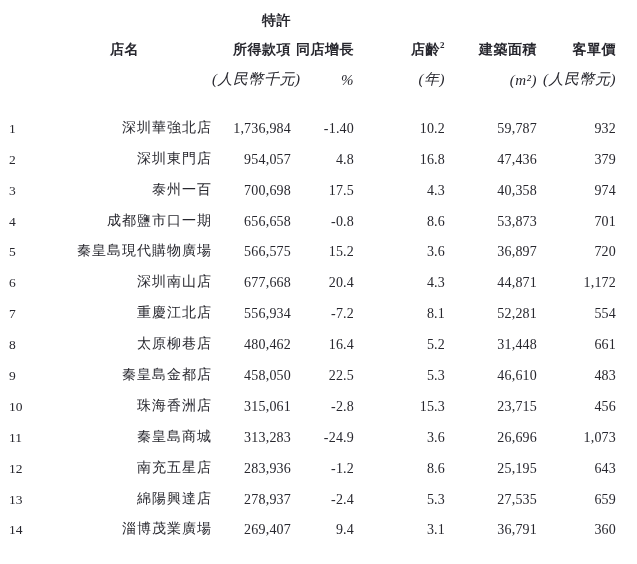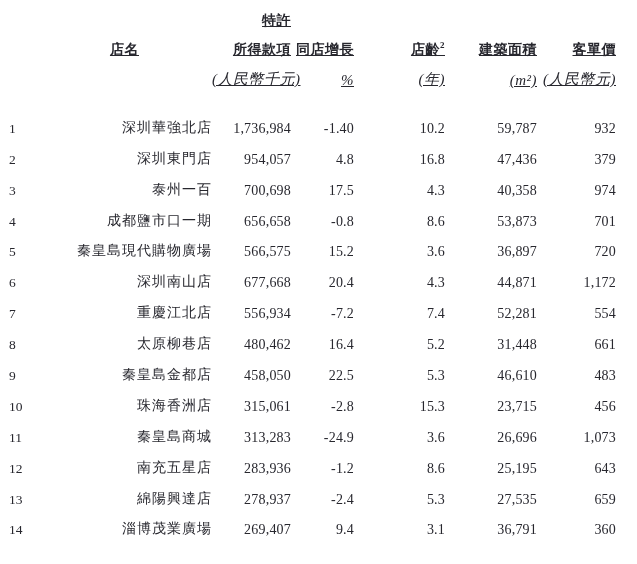--- a/index.html
+++ b/index.html
@@ -26,21 +26,21 @@
   col.c-area  { width: 92px; }
   col.c-price { width: 79px; }
 
   th, td {
     padding: 0;
     font-weight: normal;
     font-size: 14px;
     white-space: nowrap;
     overflow: visible;
   }
-  thead th { vertical-align: bottom; text-decoration: underline; }
+  thead th { vertical-align: bottom; }
 
   .hrow-1 th { height: 30px; padding-bottom: 2px; }
   .hrow-2 th { height: 28px; padding-bottom: 2px; }
   .hrow-3 th { height: 27px; padding-bottom: 3px; }
   .hrow-4 th { height: 27px; padding-bottom: 3px; }
   .spacer-row td { height: 18px; }
 
   .cjk-head { font-weight: bold; letter-spacing: 0.5px; }
   .unit { font-style: italic; font-weight: normal; font-size: 15px; letter-spacing: 0.5px; }
   .al { text-align: center; }
@@ -161,21 +161,21 @@
       <td class="num">4.3</td>
       <td class="num">44,871</td>
       <td class="num">1,172</td>
     </tr>
 
     <tr>
       <td class="idx">7</td>
       <td class="name">重慶江北店</td>
       <td class="num">556,934</td>
       <td class="num">-7.2</td>
-      <td class="num">7.4</td>
+      <td class="num">8.1</td>
       <td class="num">52,281</td>
       <td class="num">554</td>
     </tr>
 
     <tr>
       <td class="idx">8</td>
       <td class="name">太原柳巷店</td>
       <td class="num">480,462</td>
       <td class="num">16.4</td>
       <td class="num">5.2</td>

